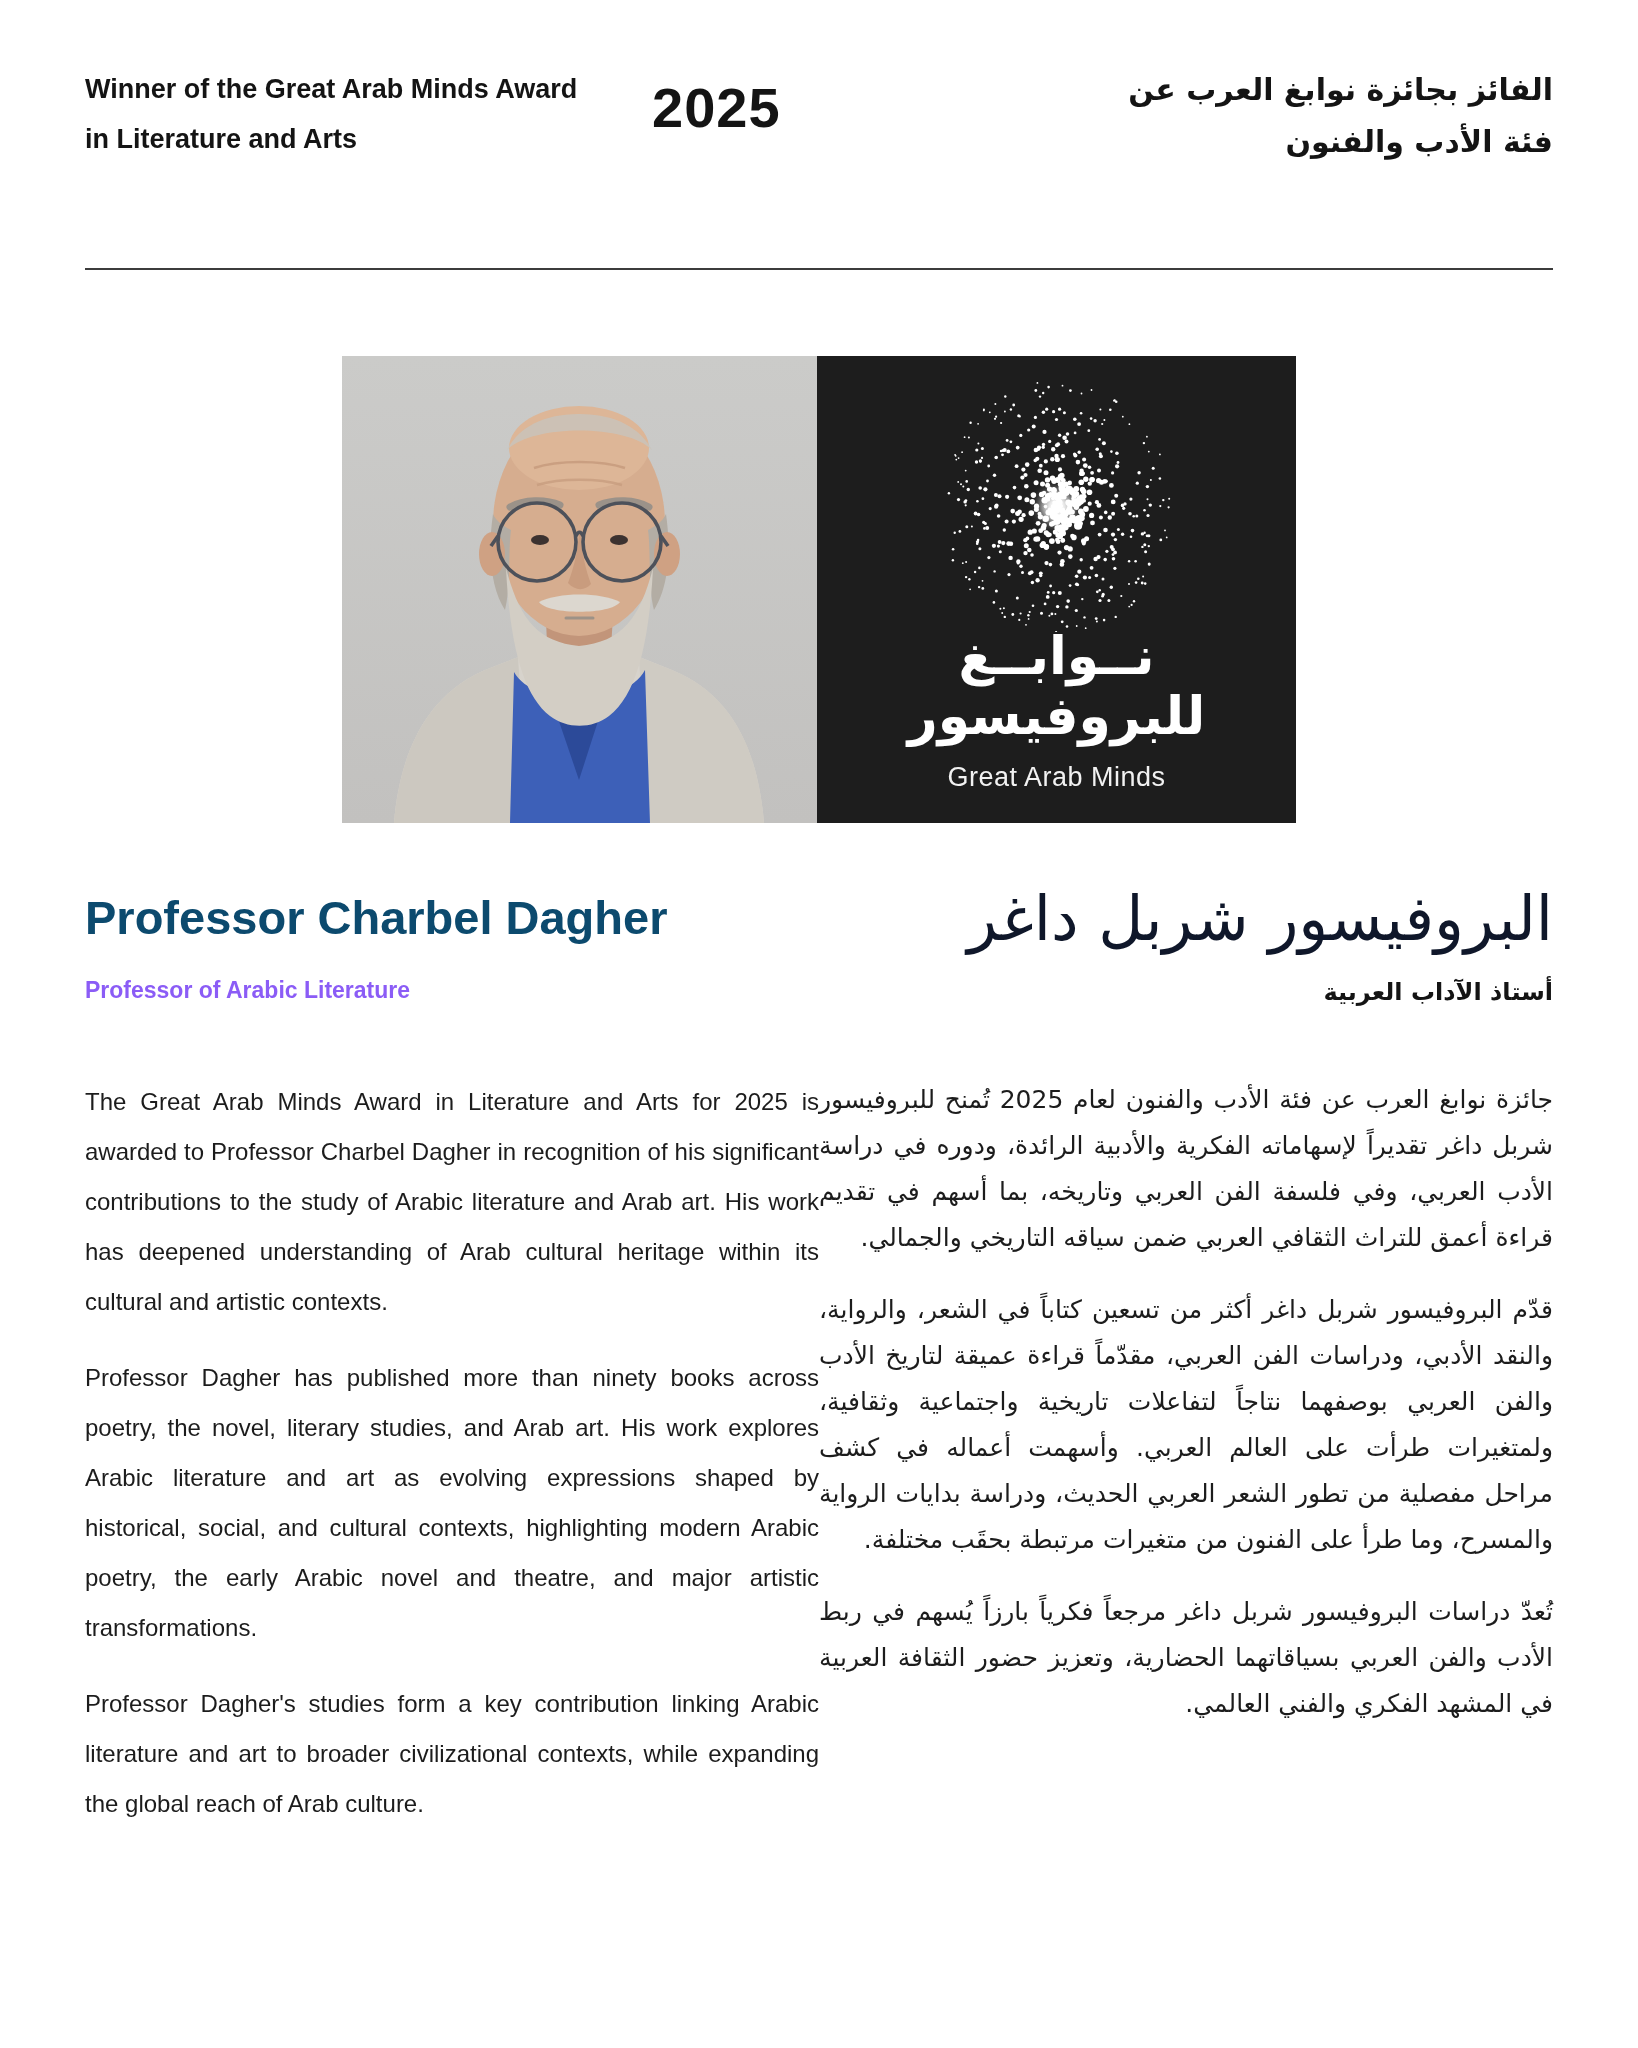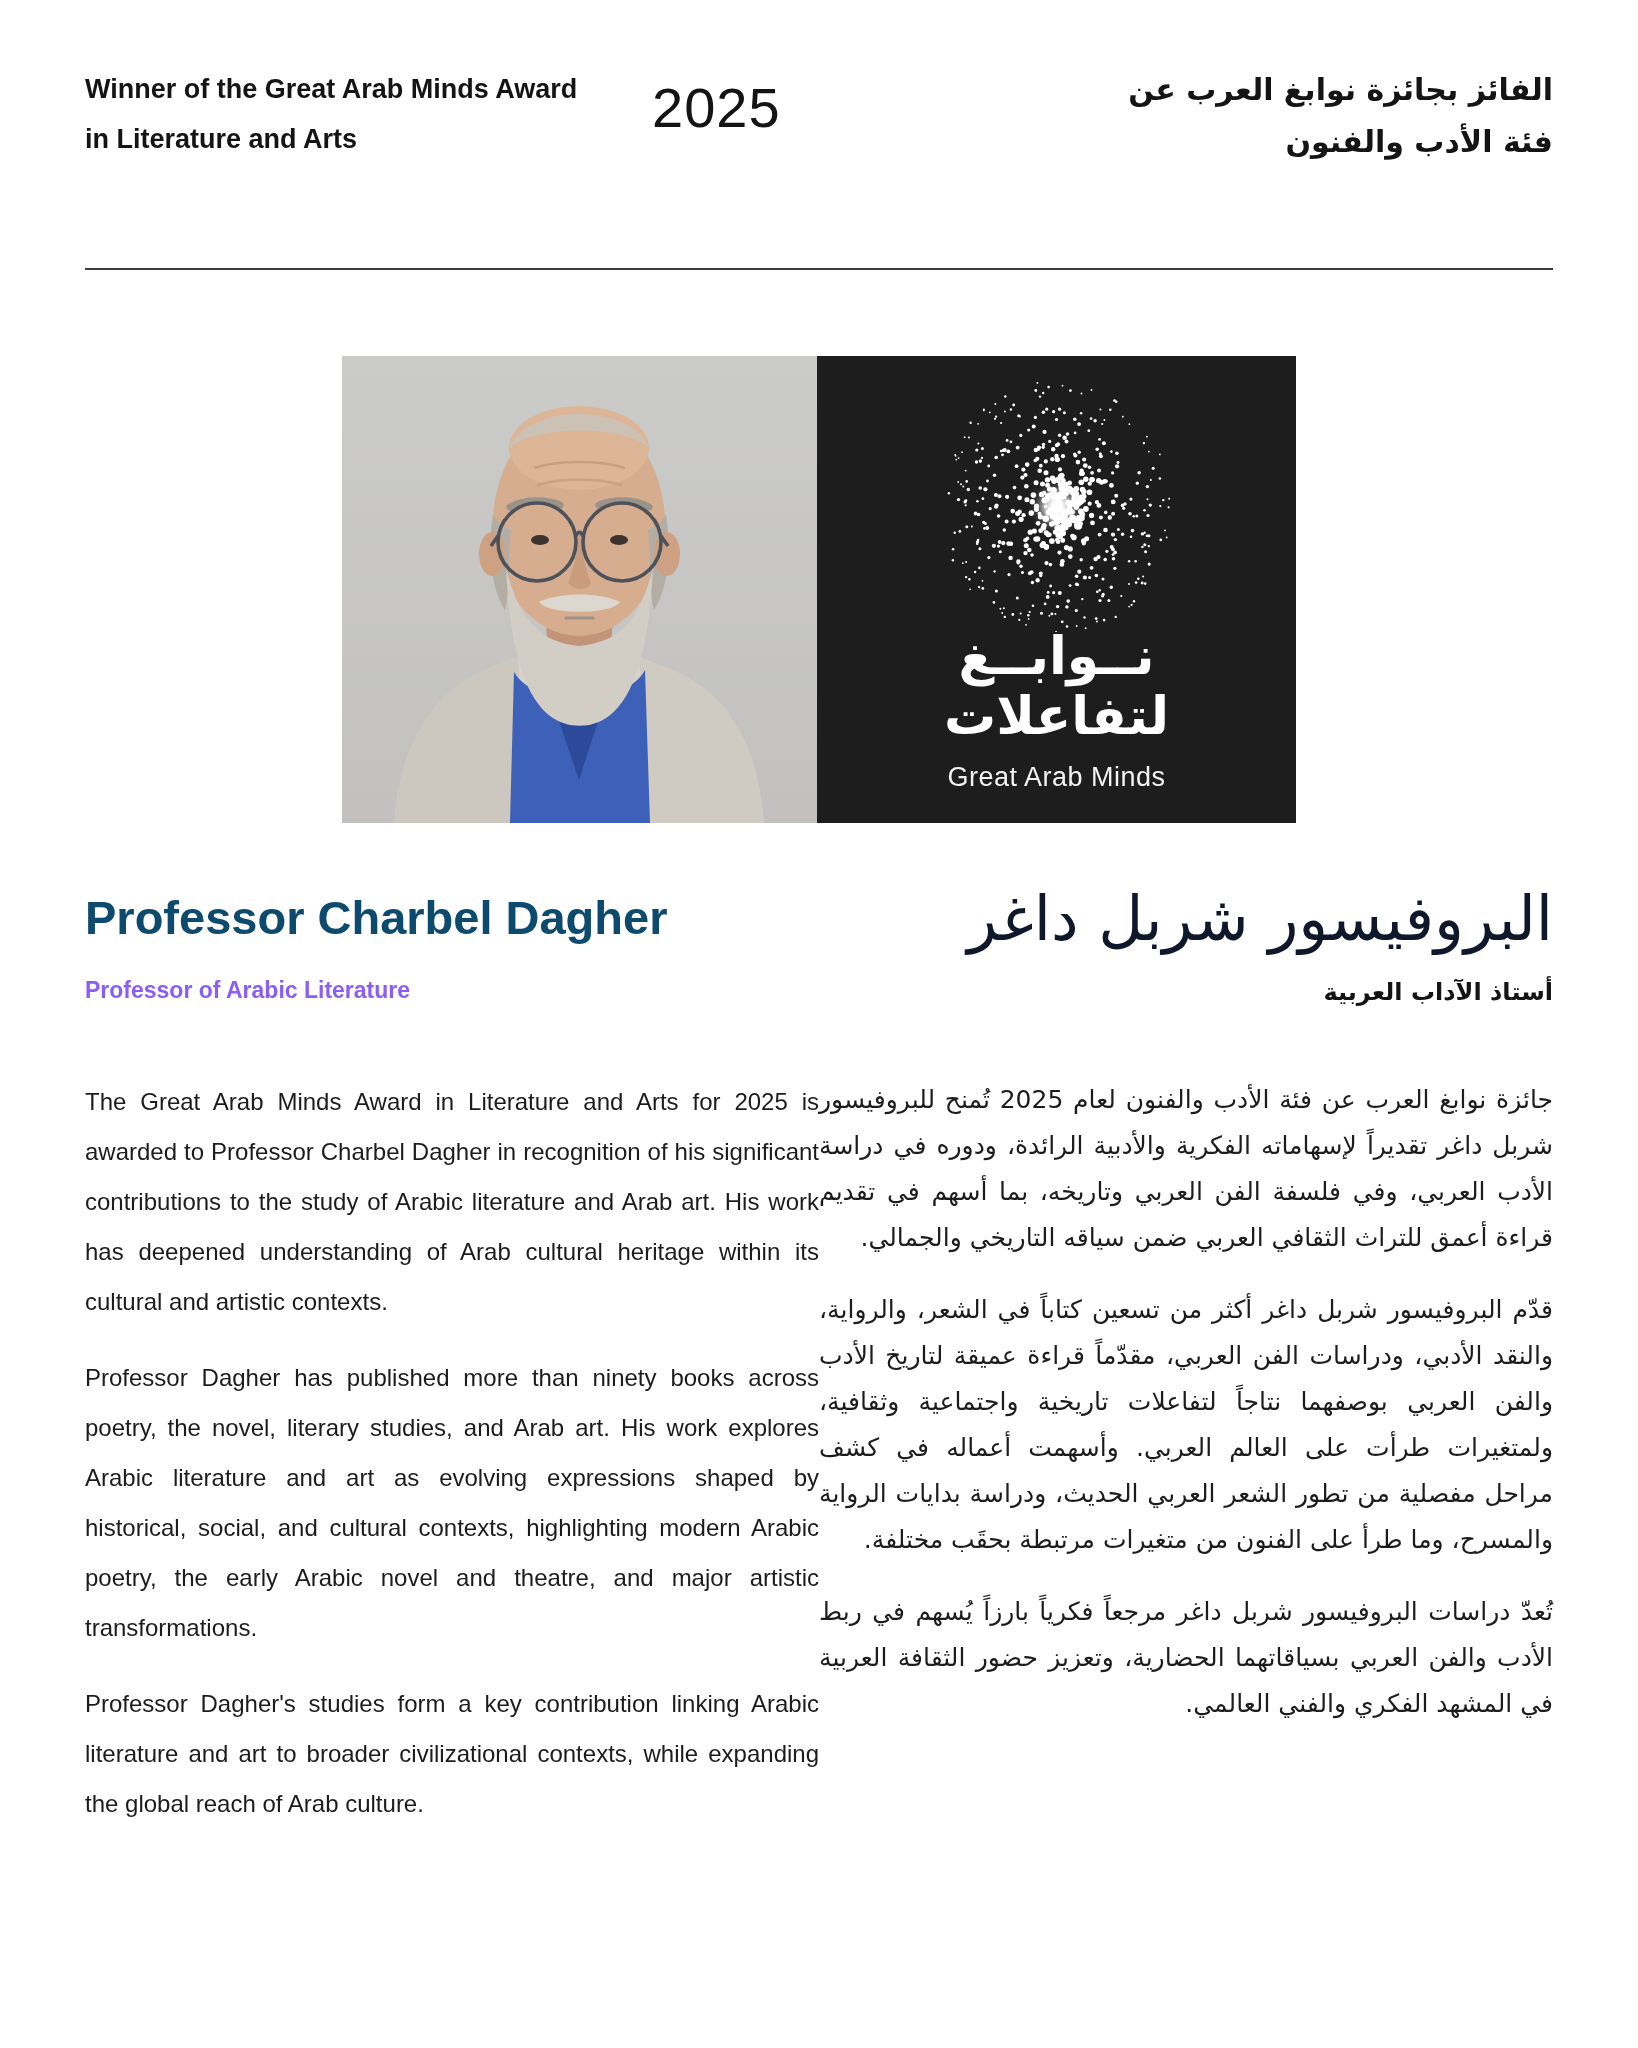--- a/index.html
+++ b/index.html
@@ -8,21 +8,21 @@
     background:#ffffff;color:#1c1c1c;
     font-family:"Liberation Sans",sans-serif;
     -webkit-font-smoothing:antialiased;
   }
   .page{padding:0 85px;}
 
   
   .hdr{padding-top:64px;display:grid;grid-template-columns:545px 240px 1fr;align-items:start;}
   .hdr-en{font-size:27px;font-weight:700;line-height:50px;color:#141414;}
   .hdr-en .ln{white-space:nowrap;}
-  .hdr-year{font-size:56px;font-weight:400;line-height:56px;padding-top:16px;margin-left:22px;color:#141414;letter-spacing:1px;}
+  .hdr-year{font-size:56px;font-weight:700;line-height:56px;padding-top:16px;margin-left:22px;color:#141414;letter-spacing:1px;}
   .hdr-ar{text-align:right;font-size:30px;font-weight:700;line-height:52px;color:#141414;
           font-family:"DejaVu Sans",sans-serif;}
   .divider{border:none;border-top:2px solid #3c3c3c;margin:100px 0 0 0;}
 
   
   .media{margin-top:86px;display:flex;justify-content:center;}
   .portrait{width:475px;height:467px;display:block;}
   .logo-panel{width:479px;height:467px;background:#1d1d1d;position:relative;
               display:flex;flex-direction:column;align-items:center;}
   .starburst{width:300px;height:258px;margin-top:18px;display:block;}
@@ -666,21 +666,21 @@
             <circle cx="28.7" cy="125.2" r="0.9"></circle>
             <circle cx="9.9" cy="103.9" r="1.7"></circle>
             <circle cx="-7.6" cy="112.8" r="1.0"></circle>
             <circle cx="-11.9" cy="100.9" r="1.4"></circle>
             <circle cx="-10.5" cy="43.6" r="2.6"></circle>
             <circle cx="-13.7" cy="40.6" r="2.6"></circle>
           </g>
       </svg>
       <div class="logo-ar" lang="ar" dir="rtl">
         <div>نــوابــغ</div>
-        <div>لتفاعلات</div>
+        <div>للبروفيسور</div>
       </div>
       <div class="logo-en">Great Arab Minds</div>
     </div>
   </div>
 
   <div class="names">
     <div class="name-en">Professor Charbel Dagher</div>
     <div class="name-ar" lang="ar" dir="rtl">البروفيسور شربل داغر</div>
   </div>
   <div class="roles">

